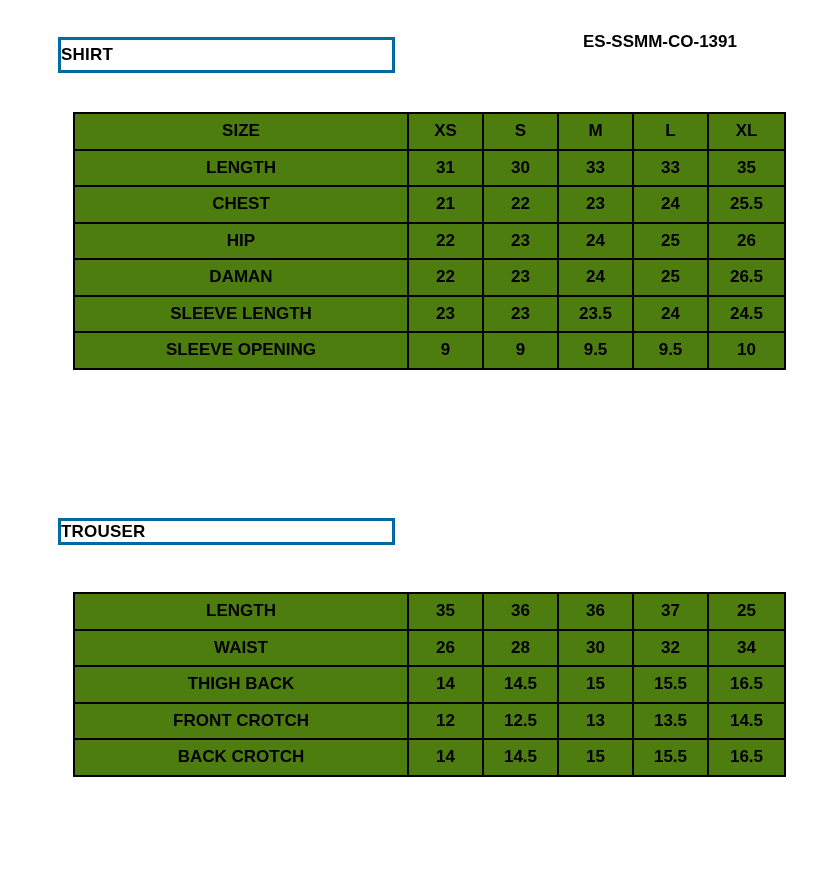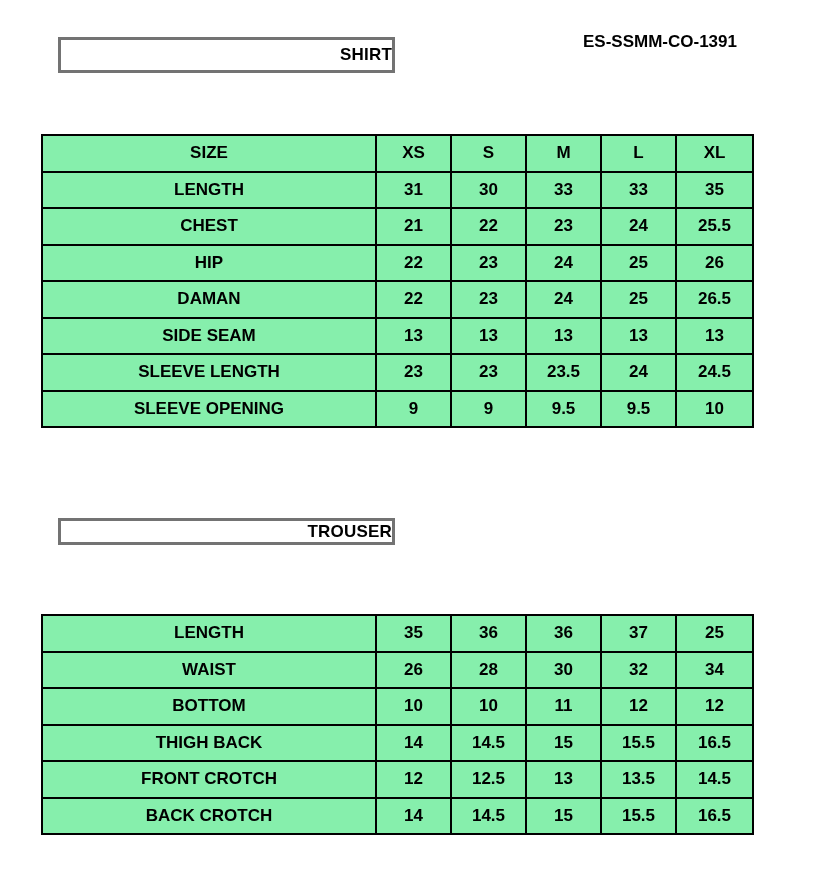--- a/index.html
+++ b/index.html
@@ -8,45 +8,44 @@
     background: #ffffff;
     font-family: "Liberation Sans", sans-serif;
     color: #000;
   }
   .page { position: relative; width: 818px; height: 889px; background: #fff; overflow: hidden; }
 
   .title-box {
     position: absolute;
     left: 58px; width: 337px; height: 36px;
     box-sizing: border-box;
-    border: 3px solid #737373;
+    border: 3px solid #0369a1;
     background: #fff;
-    display: flex; align-items: center; justify-content: flex-end;
+    display: flex; align-items: center; justify-content: flex-start;
     font-size: 17px; font-weight: bold;
     letter-spacing: 0.2px;
   }
   #shirt-box { top: 37px; }
   #trouser-box { top: 518px; height: 27px; }
 
   .product-code {
     position: absolute;
     left: 540px; top: 32px; width: 240px;
     text-align: center;
     font-size: 17px; font-weight: bold;
     letter-spacing: 0px;
   }
 
   table.size-table {
     position: absolute;
-    left: 41px;
+    left: 73px;
     border-collapse: collapse;
     table-layout: fixed;
     width: 711px;
-    background: #86efac;
-    margin-top: 22px;
+    background: #4d7c0f;
   }
   #shirt-table { top: 112px; }
   #trouser-table { top: 592px; }
 
   table.size-table th,
   table.size-table td {
     border: 2px solid #000;
     height: 34.5px;
     padding: 0;
     text-align: center;
@@ -121,28 +120,20 @@
 
   <tr>
     <td>DAMAN</td>
     <td>22</td>
     <td>23</td>
     <td>24</td>
     <td>25</td>
     <td>26.5</td>
   </tr>
 
-  <tr>
-    <td>SIDE SEAM</td>
-    <td>13</td>
-    <td>13</td>
-    <td>13</td>
-    <td>13</td>
-    <td>13</td>
-  </tr>
 
   <tr>
     <td>SLEEVE LENGTH</td>
     <td>23</td>
     <td>23</td>
     <td>23.5</td>
     <td>24</td>
     <td>24.5</td>
   </tr>
 
@@ -183,28 +174,20 @@
 
   <tr>
     <td>WAIST</td>
     <td>26</td>
     <td>28</td>
     <td>30</td>
     <td>32</td>
     <td>34</td>
   </tr>
 
-  <tr>
-    <td>BOTTOM</td>
-    <td>10</td>
-    <td>10</td>
-    <td>11</td>
-    <td>12</td>
-    <td>12</td>
-  </tr>
 
 
   <tr>
     <td>THIGH BACK</td>
     <td>14</td>
     <td>14.5</td>
     <td>15</td>
     <td>15.5</td>
     <td>16.5</td>
   </tr>

